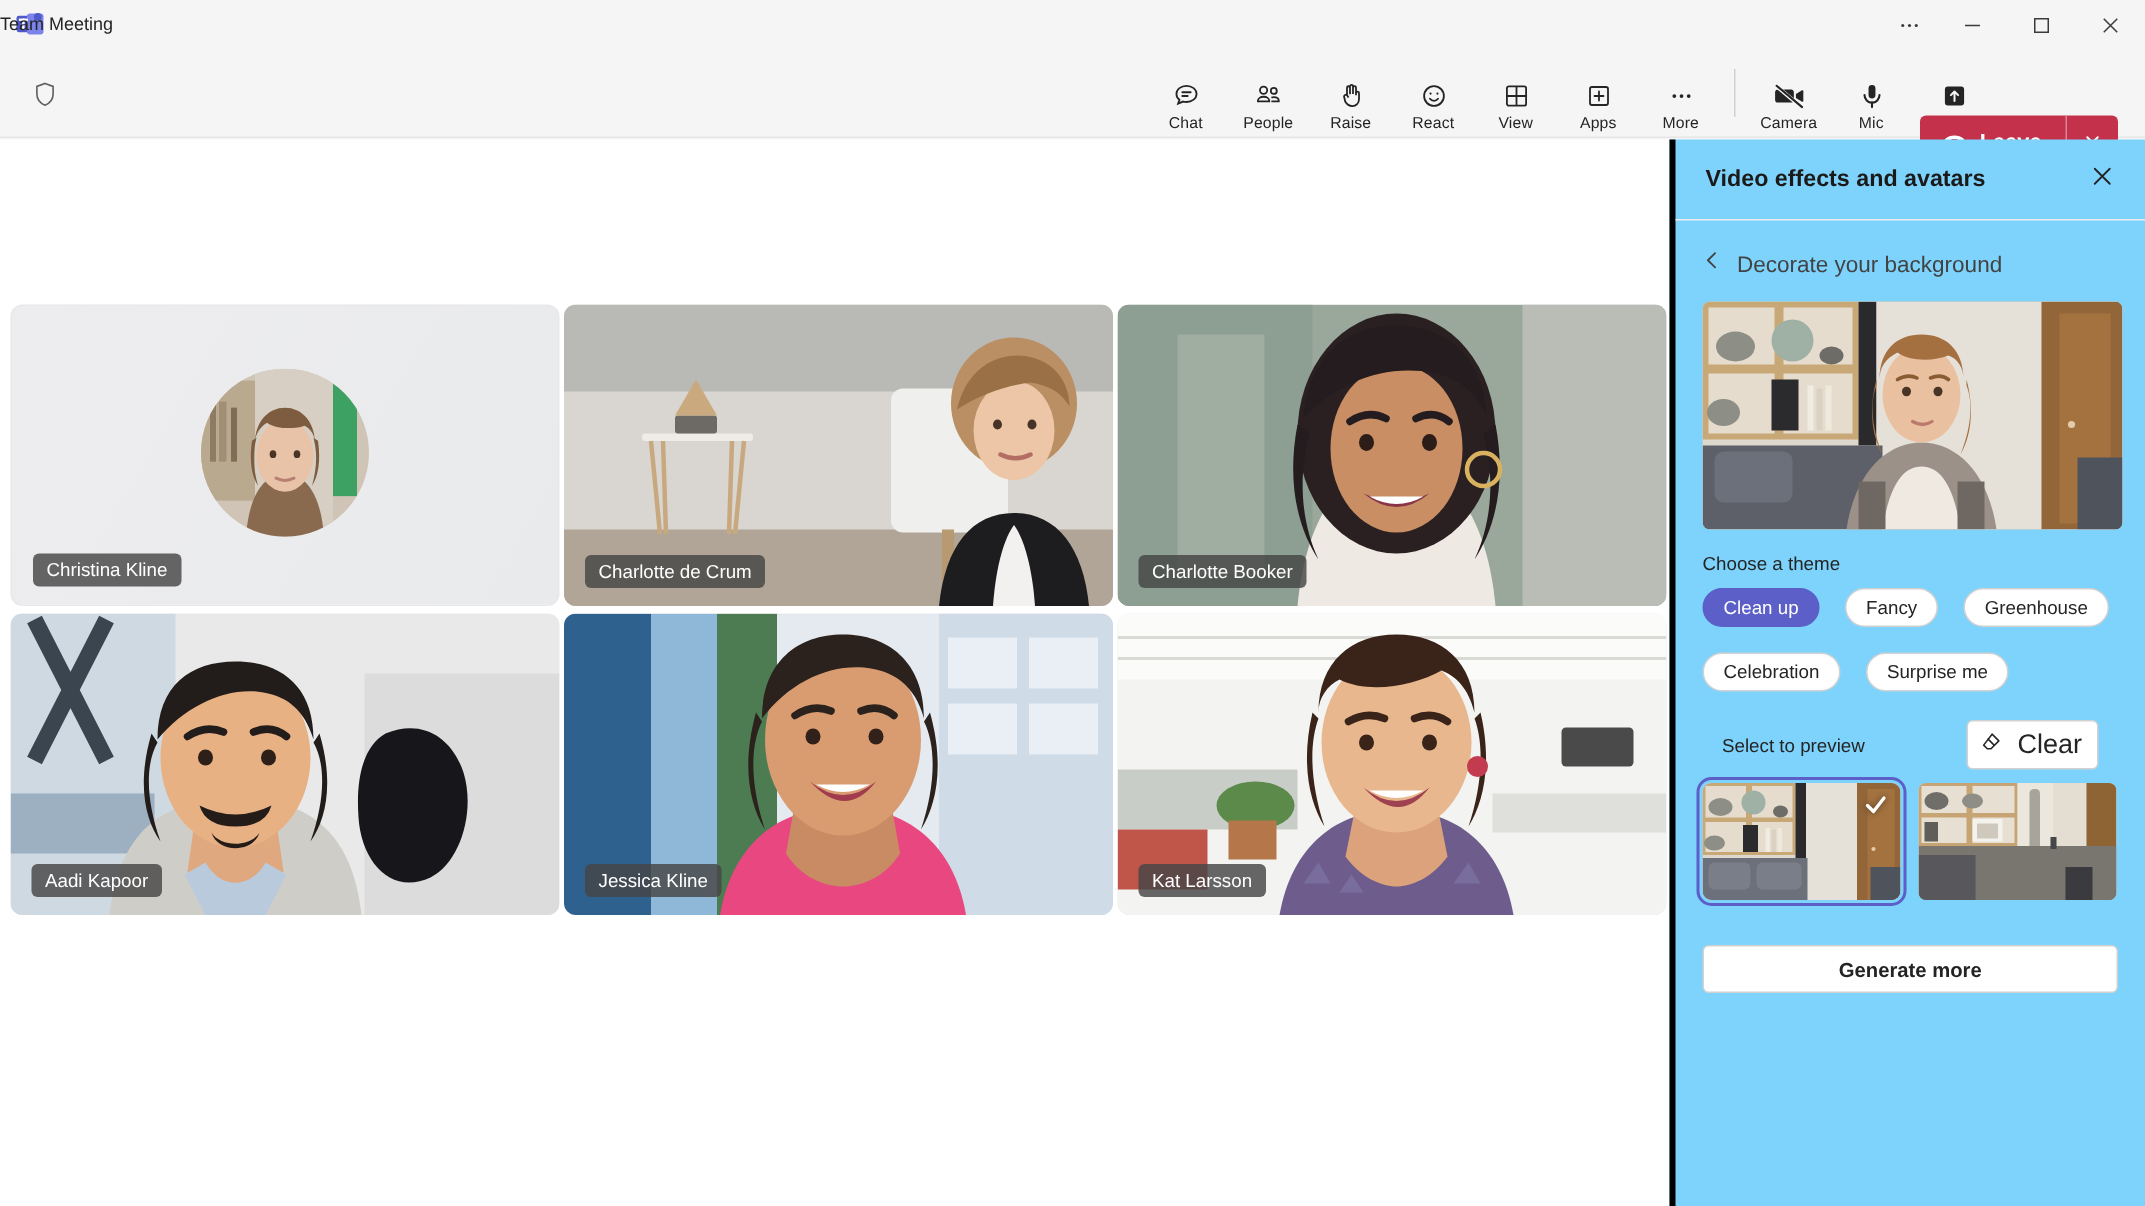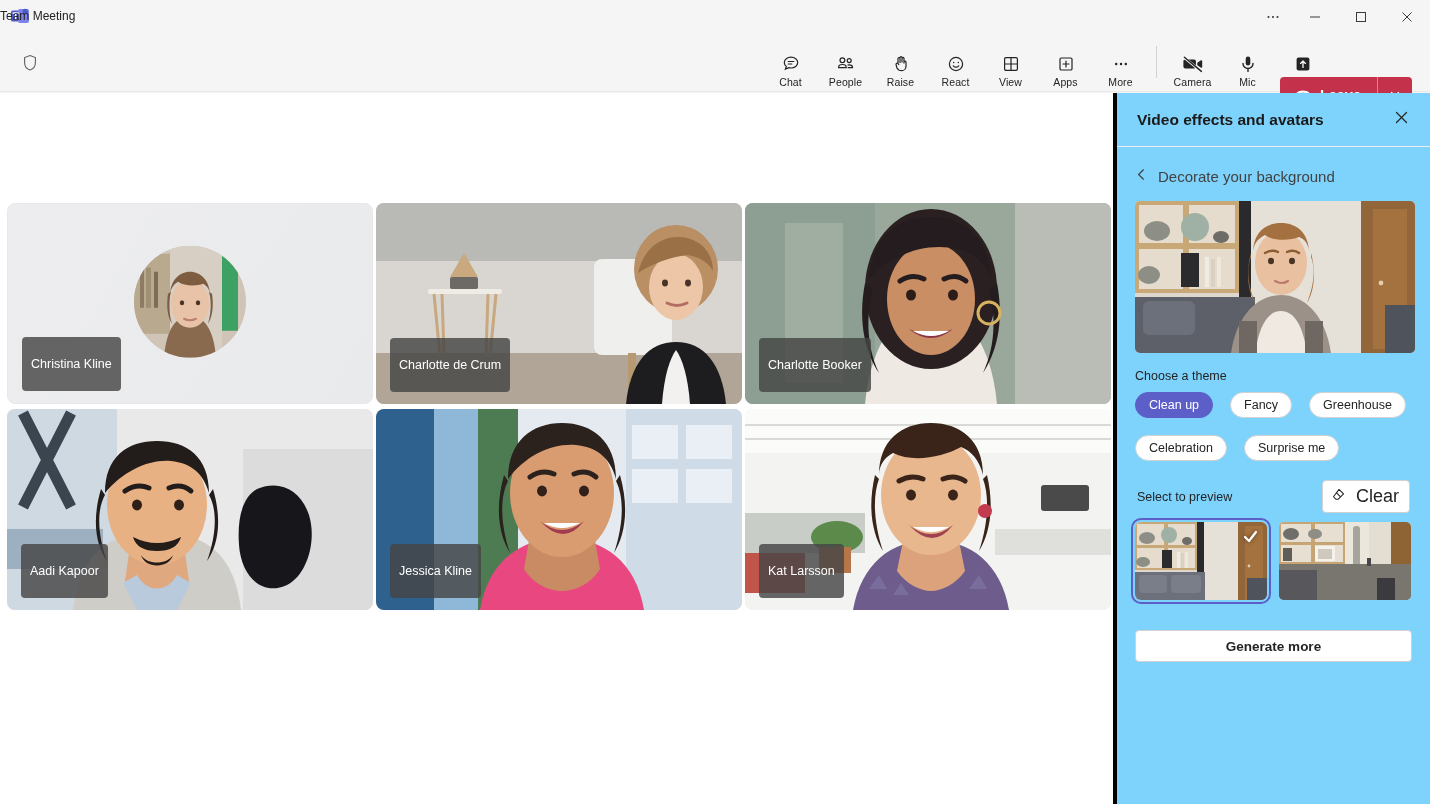--- a/index.html
+++ b/index.html
@@ -69,21 +69,21 @@
     grid-template-rows: 201px 201px; gap: 5px 3px;
   }
   .tile {
     position: relative; border-radius: 8px; overflow: hidden;
     background: #ececed; cursor: pointer;
   }
   .tile.avatar-tile { background: linear-gradient(120deg,#ededf0 0%,#e9eaec 100%); border: 1px solid #e8e8ea; }
   .tile-name {
     position: absolute; left: 14px; bottom: 12px;
     background: rgba(70,70,70,.82); color: #fff;
-    font-size: 12.5px; padding: 20px 9px; border-radius: 4px;
+    font-size: 12.5px; padding: 4px 9px; border-radius: 4px;
     max-width: 90%; white-space: nowrap; overflow: hidden;
   }
   .avatar-circle {
     position: absolute; left: 50%; top: 50%; transform: translate(-50%,-52%);
     width: 112px; height: 112px; border-radius: 50%; overflow: hidden;
   }
 
   
   .ph { position: absolute; inset: 0; }
 
@@ -114,21 +114,21 @@
   .section-label { font-size: 12.5px; color: #242424; margin: 16px 0 9px; }
   .chips { display: flex; flex-wrap: wrap; gap: 17px; }
   .chip {
     border: 1px solid #d1d1d1; border-radius: 14px; background: #fff;
     font-size: 12.5px; color: #242424; padding: 5px 13px; cursor: pointer;
   }
   .chip.selected { background: #5b5fc7; border-color: #5b5fc7; color: #fff; }
 
   .sel-row {
     display: flex; align-items: center; justify-content: space-between;
-    margin: 19px 2px 9px;
+    margin: 19px 13px 9px;
   }
   .clear-btn {
     display: flex; align-items: center; gap: 10px;
     border: 1px solid #d1d1d1; border-radius: 4px; background: #fff;
     font-size: 18px; color: #242424; padding: 5px 10px 5px 8px; cursor: pointer;
   }
 
   .thumbs { display: flex; gap: 12px; }
   .thumb {
     width: 132px; height: 78px; border-radius: 5px; overflow: hidden;

